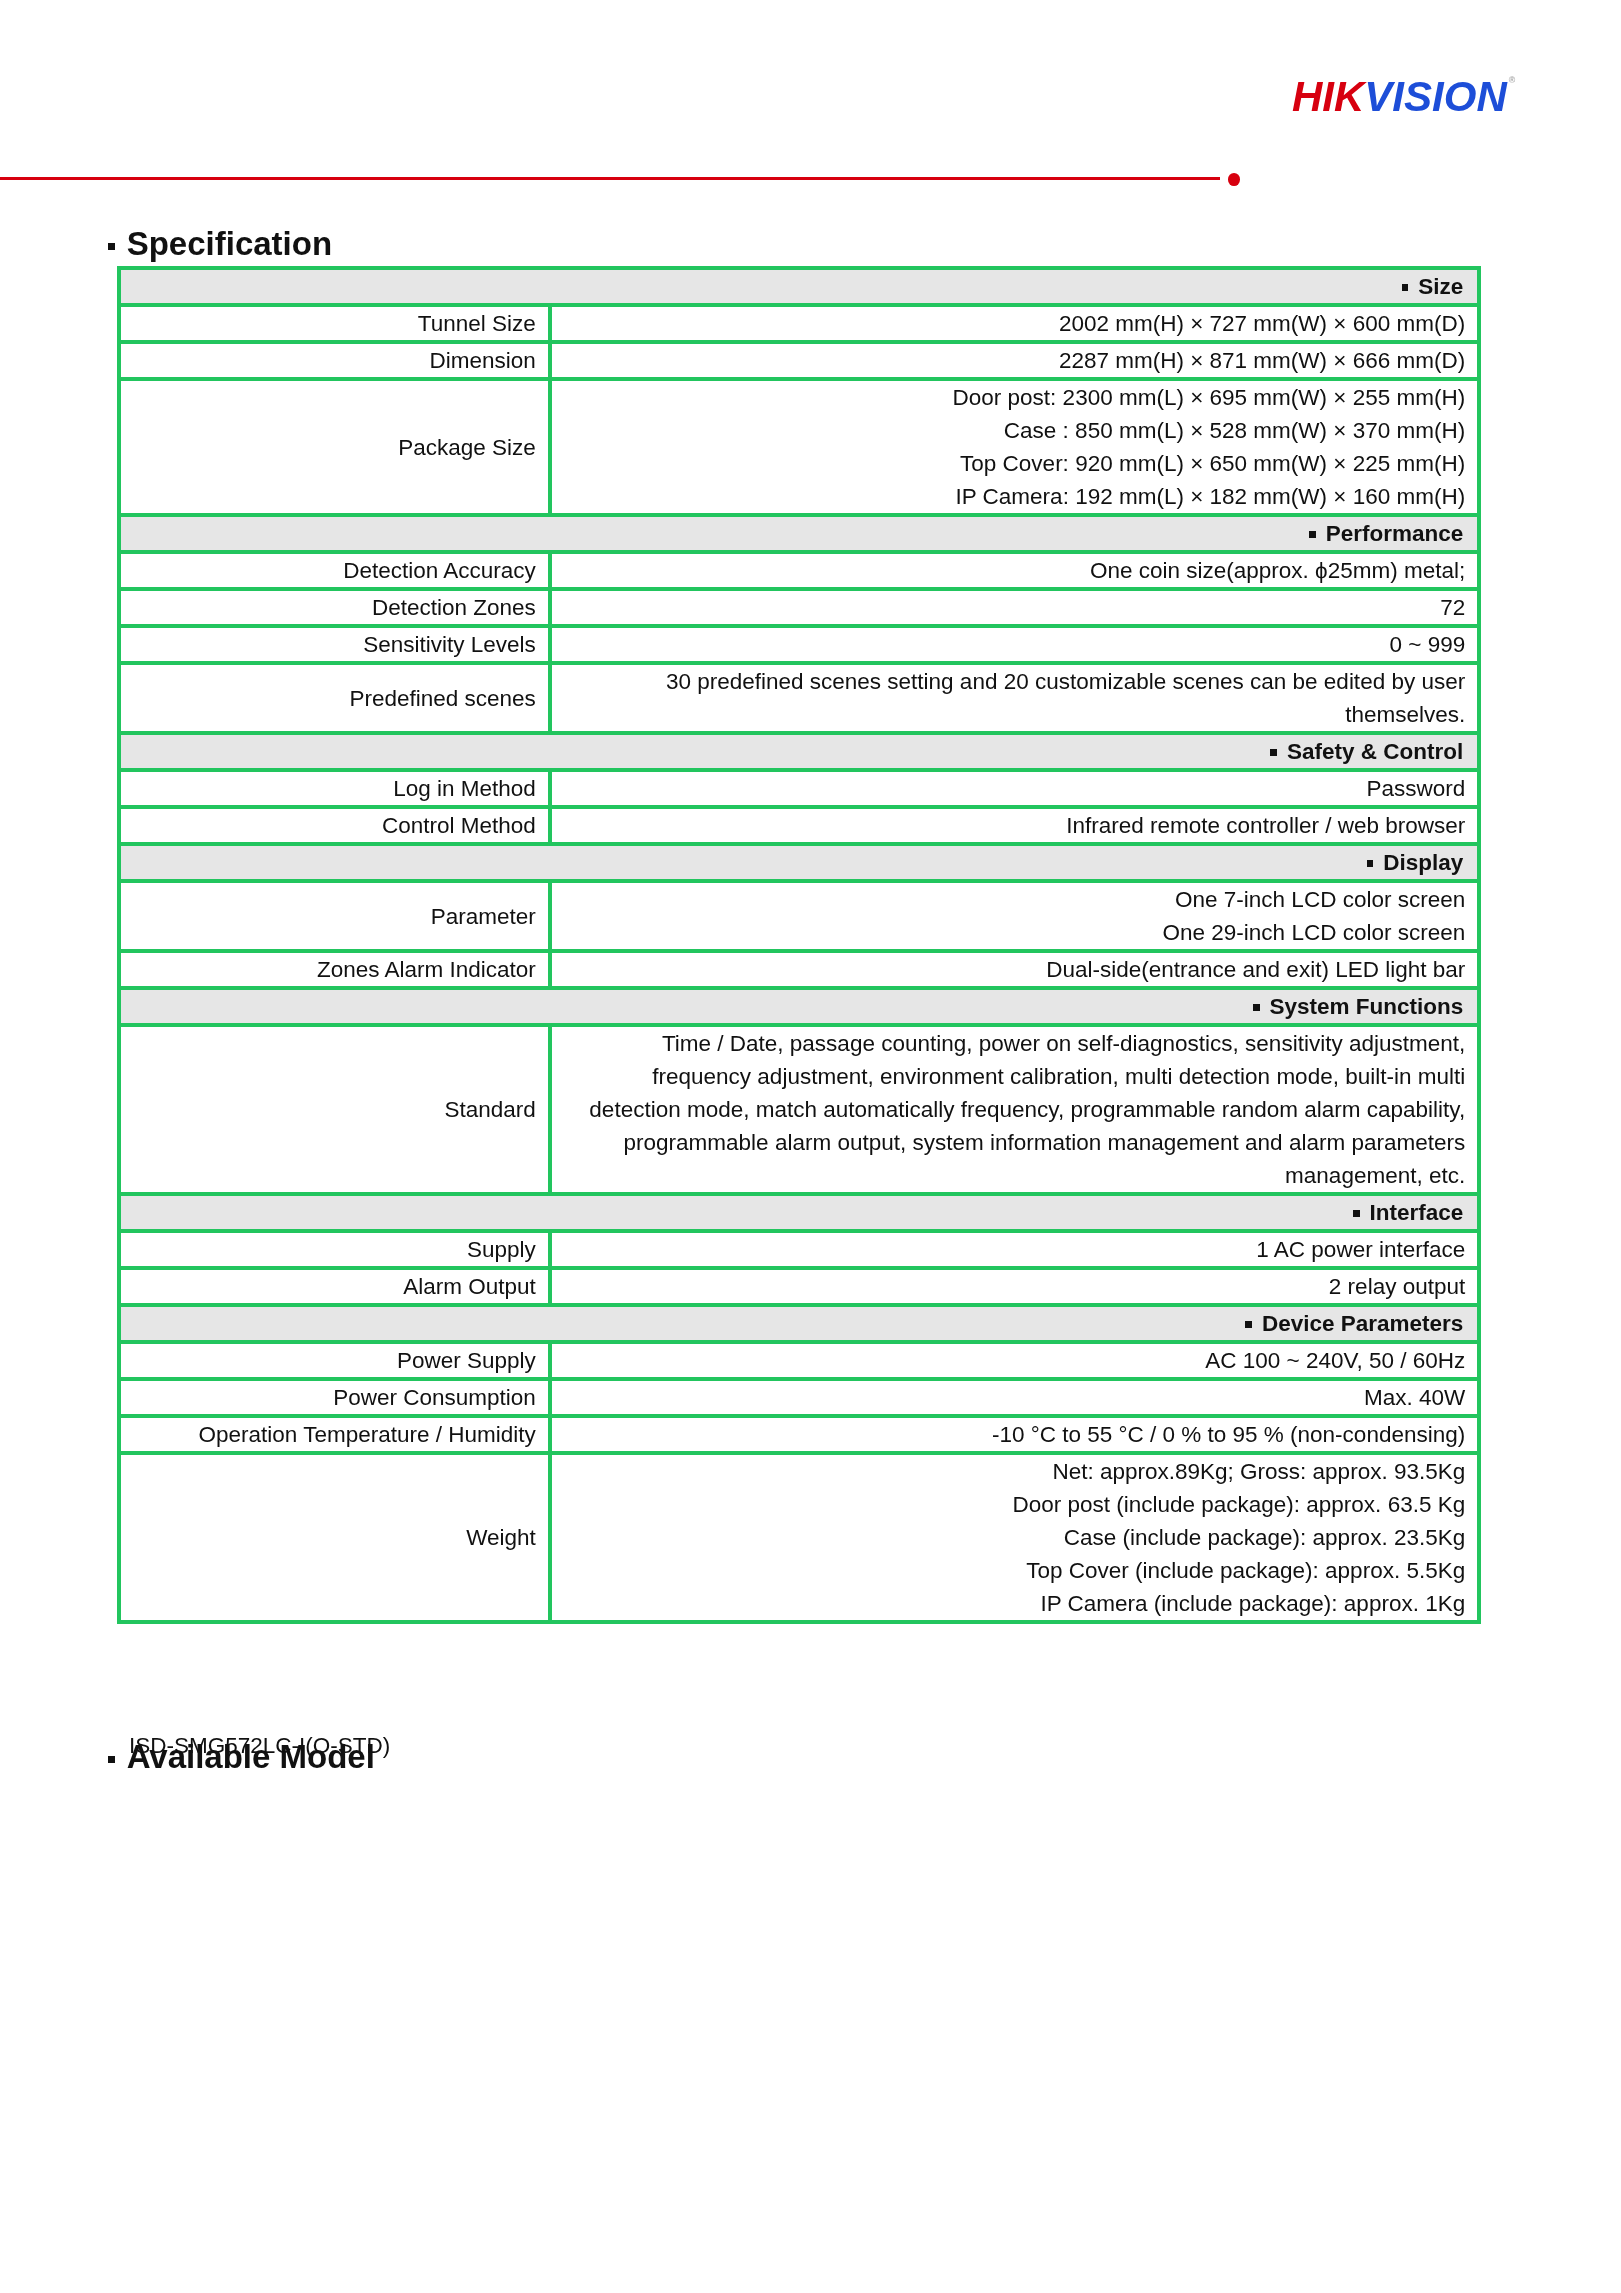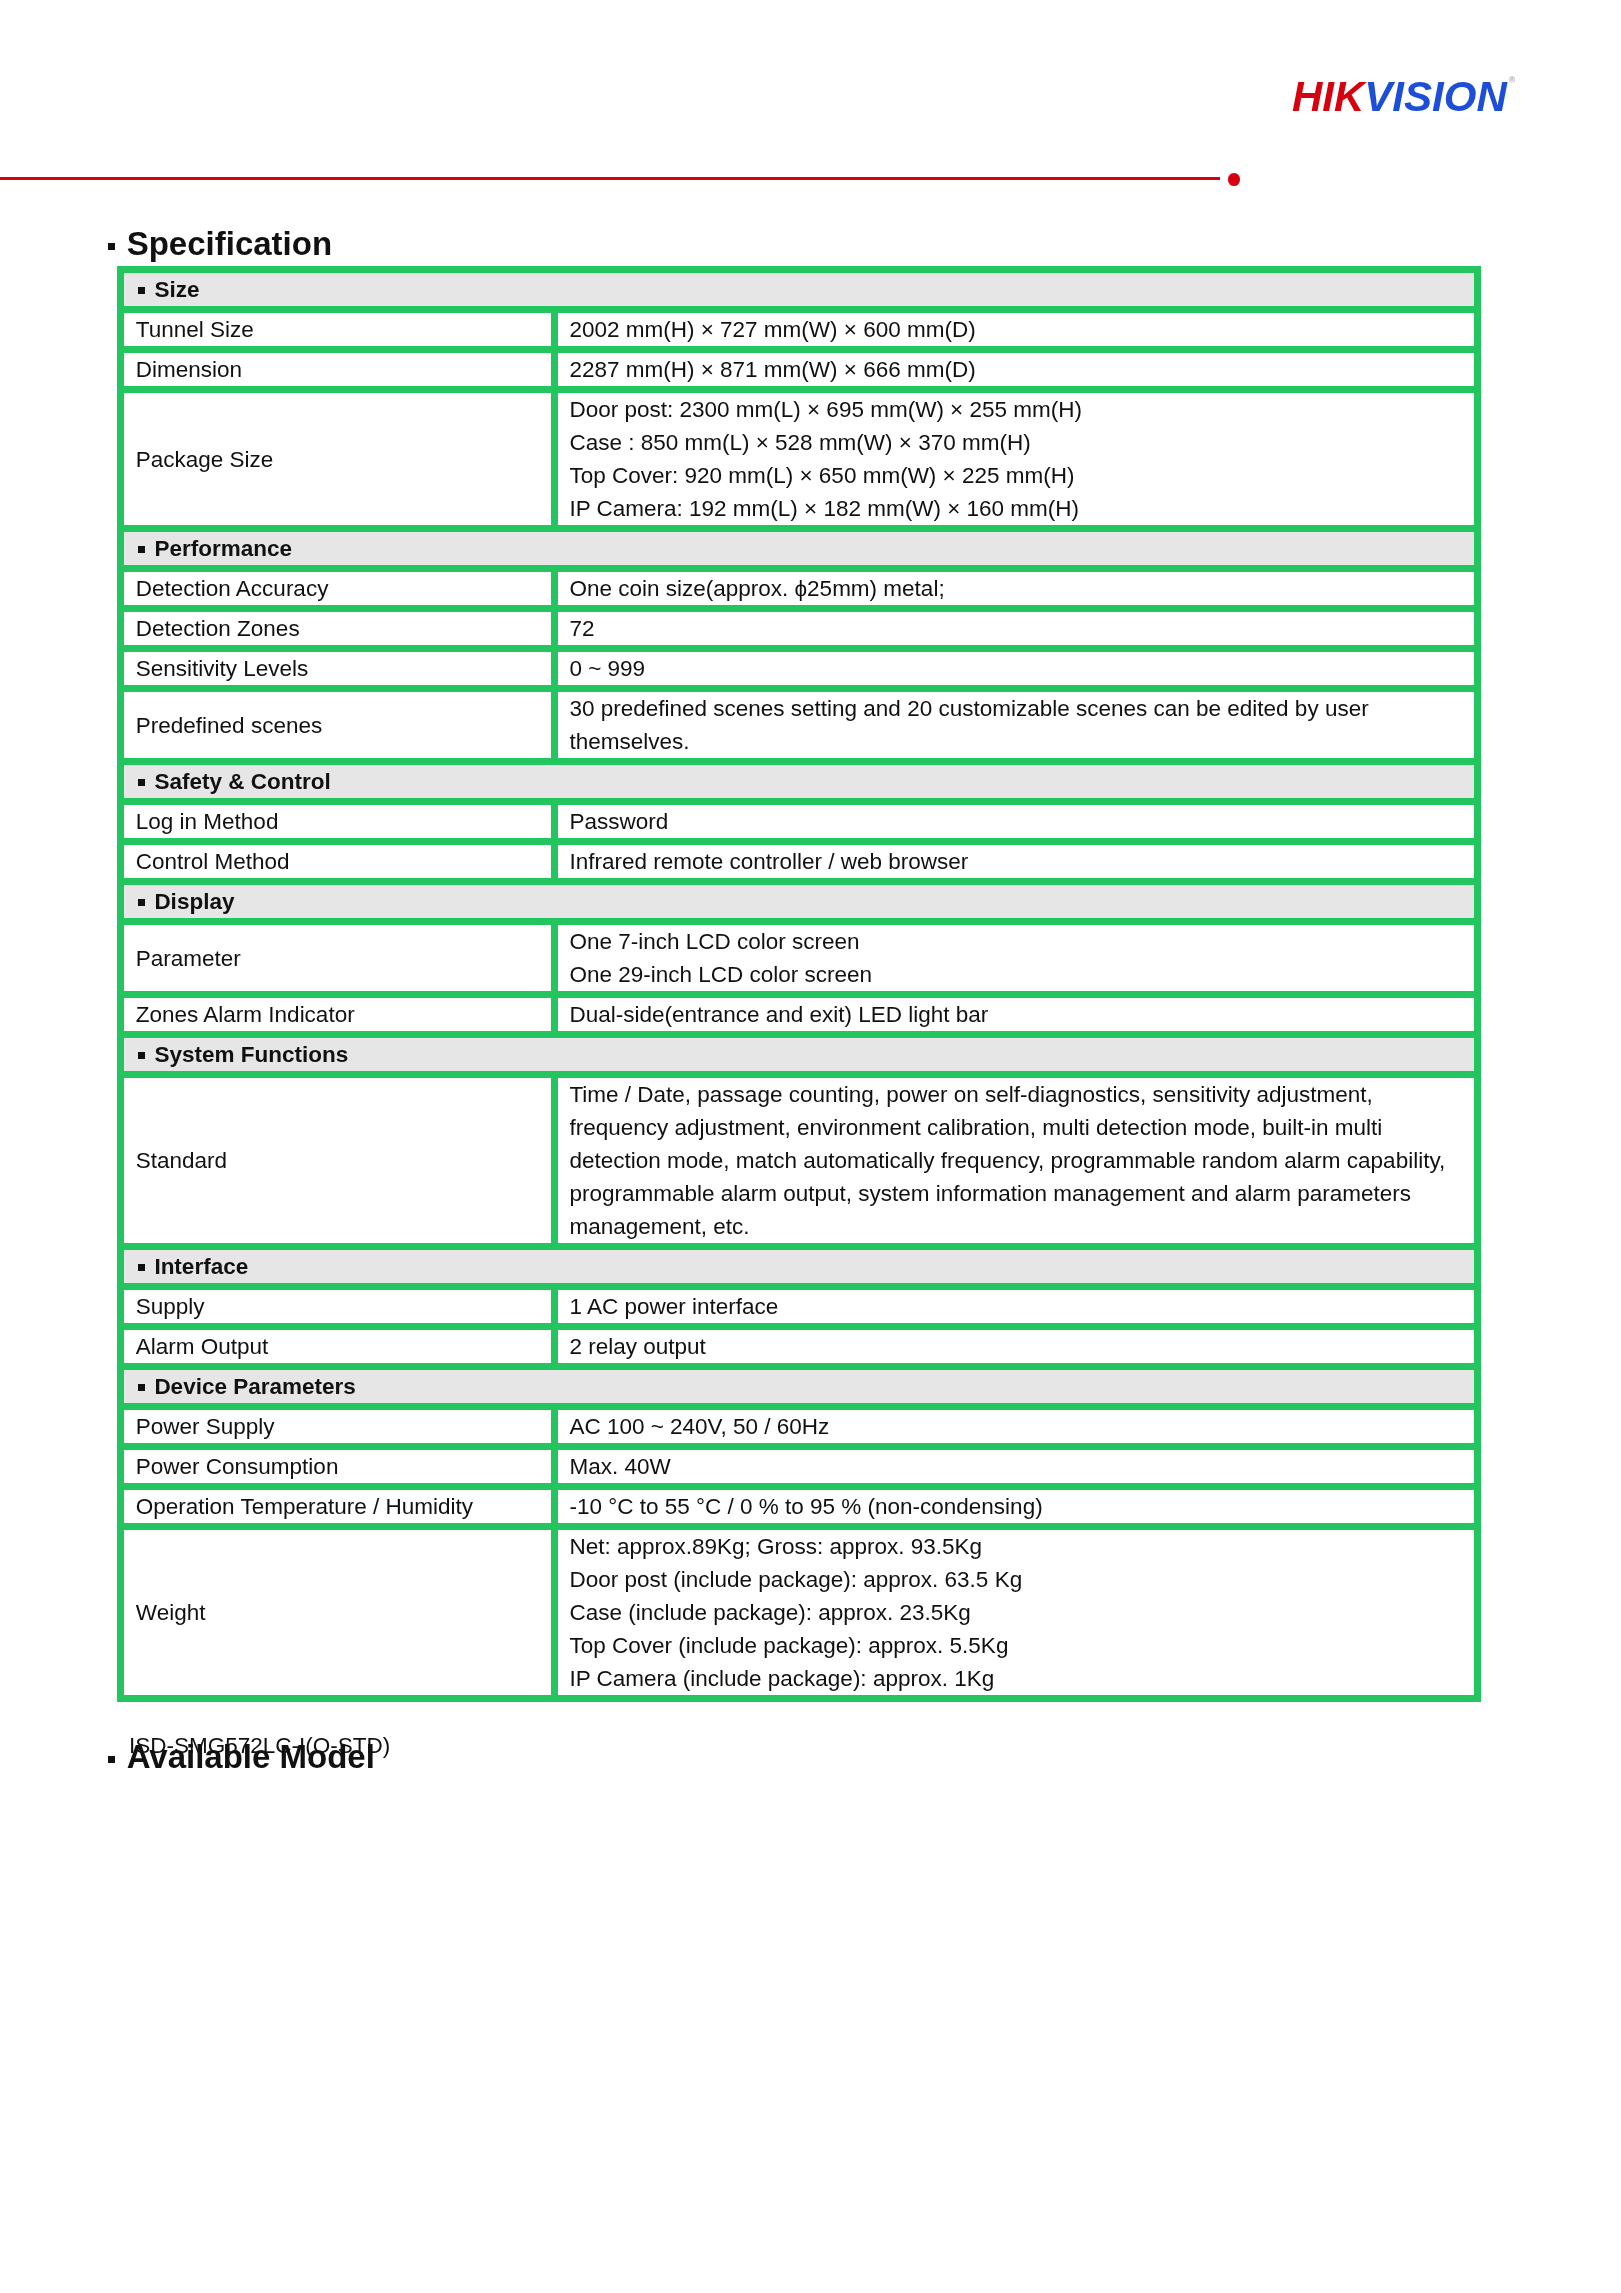--- a/index.html
+++ b/index.html
@@ -11,21 +11,21 @@
   .header-line { position: absolute; left: 0; top: 177px; width: 1220px; height: 2.9px; background: #d7000f; }
   .header-dot { position: absolute; left: 1228px; top: 173px; width: 11.8px; height: 12.7px; border-radius: 50%; background: #d7000f; }
 
   .section-title { position: absolute; left: 108px; font-weight: 700; font-size: 33px; line-height: 1; color: #111; display: flex; align-items: center; }
   .section-title .bullet { display: inline-block; width: 6.9px; height: 6.9px; background: #111; margin-right: 11.8px; position: relative; top: 2.9px; }
   #spec-title { top: 227px; }
   #model-title { top: 1740px; }
   .model-name { position: absolute; left: 129px; top: 1733px; font-size: 22.5px; color: #111; }
 
   table.spec { position: absolute; left: 117px; top: 266px; width: 1364px; border-collapse: collapse; font-size: 22.5px; color: #111; }
-  table.spec td { border: 7px solid #22c55e; padding: 0 11.8px; vertical-align: middle; line-height: 33px; }
+  table.spec td { border: 4px solid #22c55e; padding: 0 11.8px; vertical-align: middle; line-height: 33px; text-align: right; }
   table.spec td.label { width: 403px; }
   table.spec tr.cat td { background: #e6e6e6; font-weight: 700; padding: 0 13.7px; height: 32px; }
   table.spec tr.cat .bullet { display: inline-block; width: 6.9px; height: 6.9px; background: #111; margin-right: 9.8px; position: relative; top: -2.9px; }
   table.spec tr.row td { height: 31px; }
   .val-line { display: block; }
 </style>
 </head>
 <body>
 
 <div class="logo">

